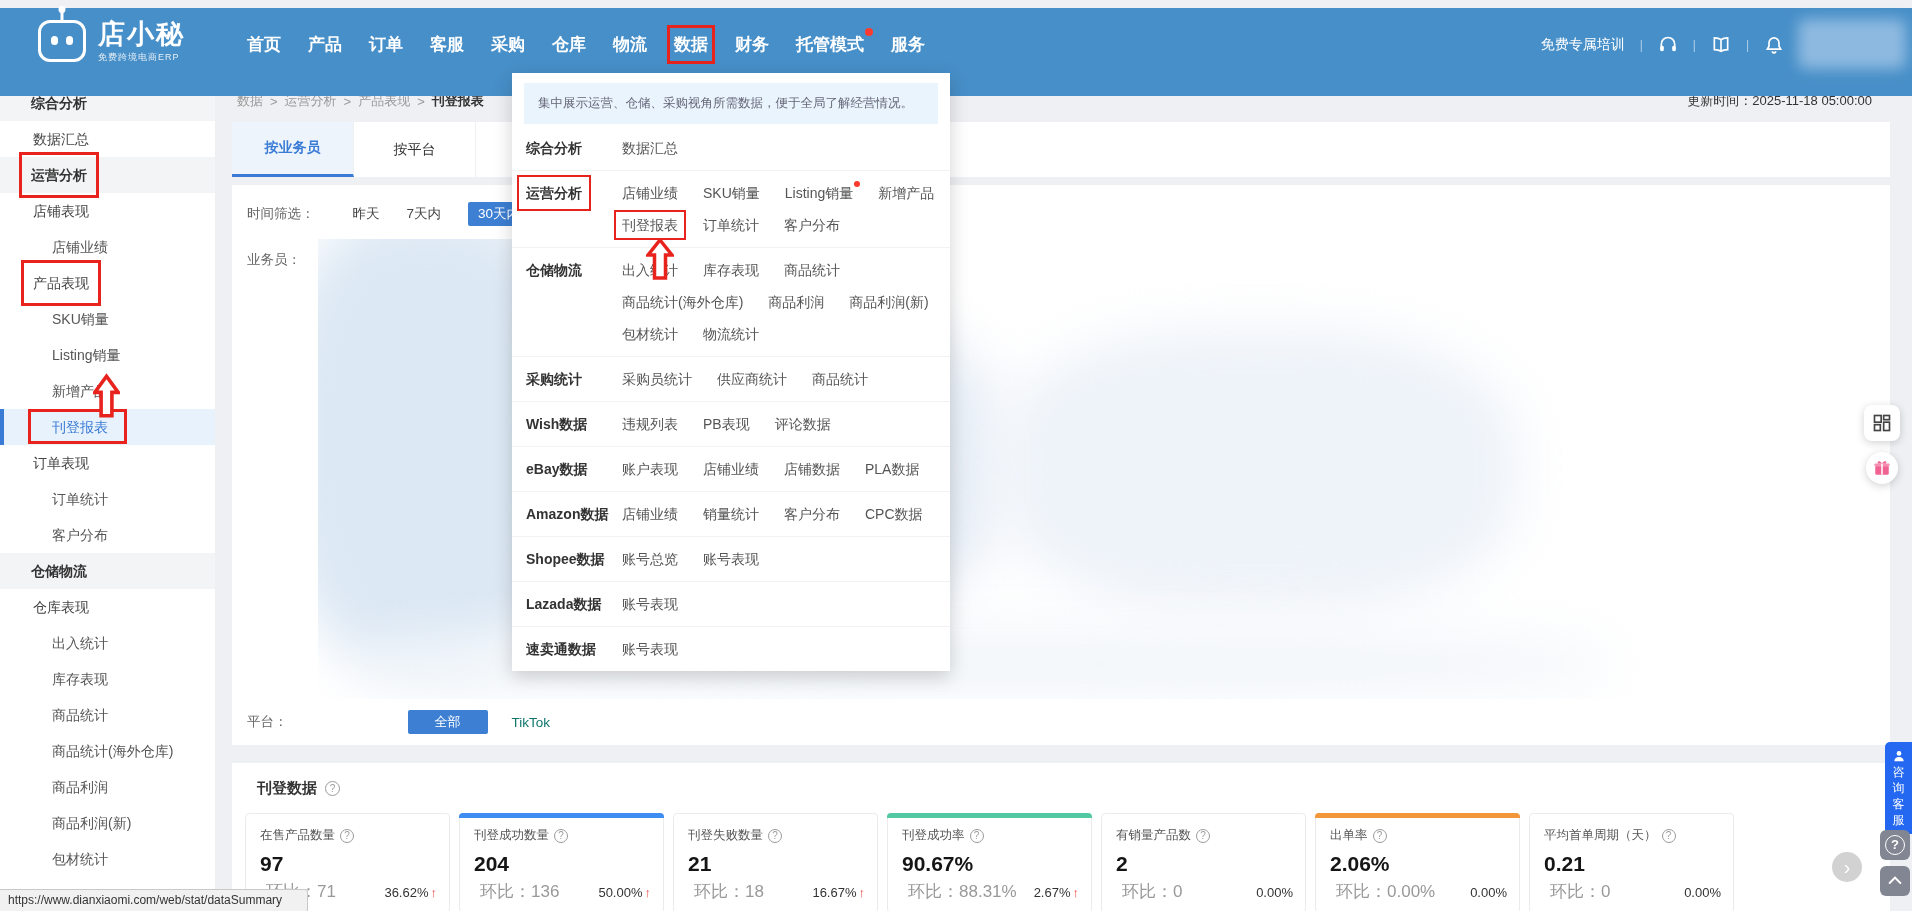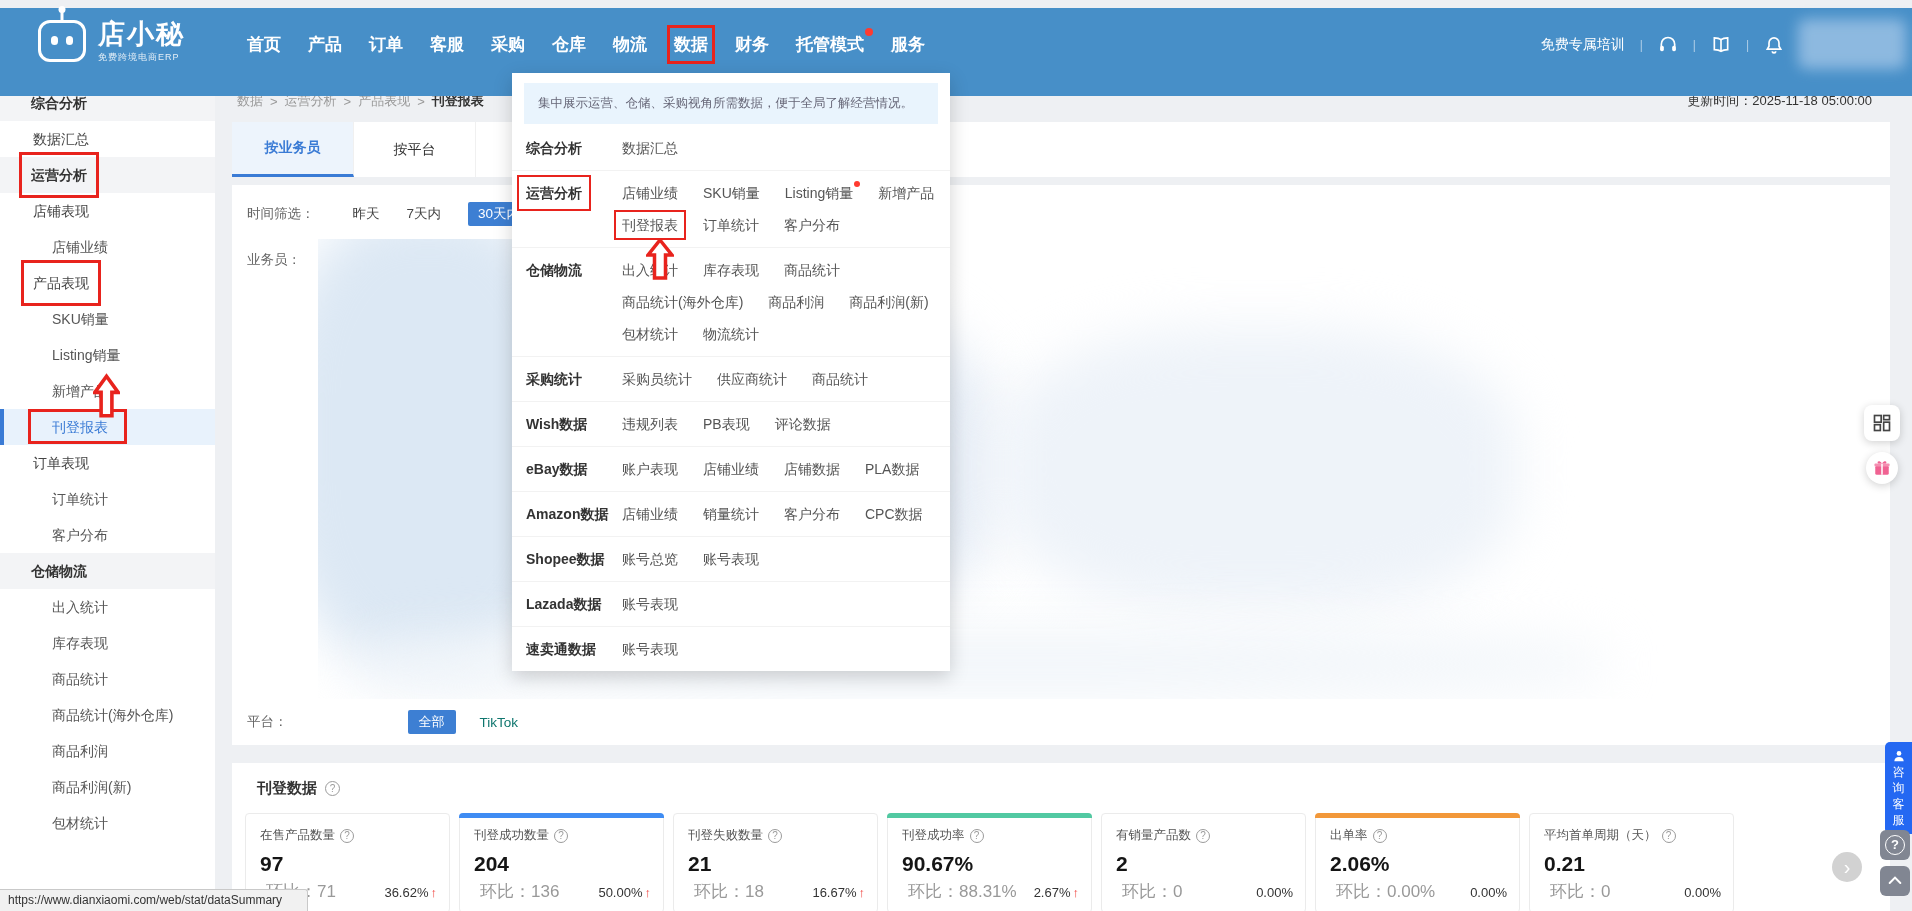--- a/index.html
+++ b/index.html
@@ -50,21 +50,21 @@
   .filtercard{position:absolute;left:232px;top:185px;right:22px;height:560px;background:#fff;}
   .time-row{position:absolute;left:15px;top:17px;display:flex;align-items:center;font-size:13.5px;color:#444;}
   .time-row .flabel{color:#666;margin-right:38px;font-family:Liberation Serif, serif;}
   .time-opt{margin-right:27px;cursor:pointer;}
   .time-opt.selected{background:#3d7fd3;color:#fff;padding:3px 10px;border-radius:2px;margin-right:0;}
   .salesman-label{position:absolute;left:15px;top:66px;font-size:13.5px;color:#666;}
   .chart{position:absolute;left:86px;top:54px;right:8px;bottom:46px;background:#fff;overflow:hidden;}
   .blob{position:absolute;filter:blur(26px);border-radius:40%;}
   .platform-row{position:absolute;left:15px;bottom:11px;display:flex;align-items:center;font-size:13.5px;}
   .platform-row .flabel{color:#666;margin-right:120px;}
-  .chip{background:#3d7fd3;color:#fff;padding:3px 11px;border-radius:2px;cursor:pointer;margin-right:24px;font-size:13px;}
+  .chip{background:#3d7fd3;color:#fff;padding:3px 27px;border-radius:2px;cursor:pointer;margin-right:24px;font-size:13px;}
   .plat-opt{color:#0f766e;cursor:pointer;}
   .statscard{position:absolute;left:232px;top:763px;right:22px;height:160px;background:#fff;}
   .stats-header{position:absolute;left:25px;top:16px;font-size:15px;font-weight:bold;color:#333;display:flex;align-items:center;gap:8px;}
   .qm{display:inline-block;width:15px;height:15px;line-height:13px;border:1px solid #9b9b9b;border-radius:50%;color:#9b9b9b;font-size:10px;text-align:center;font-weight:normal;cursor:pointer;}
   .cards{position:absolute;left:13px;top:50px;display:flex;gap:9px;}
   .card{width:205px;height:100px;border:1px solid #ebebeb;border-radius:4px;background:#fff;position:relative;padding:13px 14px;}
   .card.accent-blue::before,.card.accent-green::before,.card.accent-orange::before{content:'';position:absolute;left:-1px;right:-1px;top:-1px;height:5px;border-radius:4px 4px 0 0;}
   .card.accent-blue::before{background:#3f8cf3;}
   .card.accent-green::before{background:#52c9a2;}
   .card.accent-orange::before{background:#f2983a;}
@@ -169,20 +169,21 @@
       <div class="srow sub"><span class="inline-label">店铺业绩</span></div>
       <div class="srow item"><span class="inline-label red-frame">产品表现</span></div>
       <div class="srow sub"><span class="inline-label">SKU销量</span></div>
       <div class="srow sub"><span class="inline-label">Listing销量</span></div>
       <div class="srow sub"><span class="inline-label">新增产品</span></div>
       <div class="srow sub active"><span class="inline-label">刊登报表</span><span class="row-frame"></span></div>
       <div class="srow item"><span class="inline-label">订单表现</span></div>
       <div class="srow sub"><span class="inline-label">订单统计</span></div>
       <div class="srow sub"><span class="inline-label">客户分布</span></div>
       <div class="srow header"><span class="inline-label">仓储物流</span></div>
+      <div class="srow item"><span class="inline-label">仓库表现</span></div>
       <div class="srow sub"><span class="inline-label">出入统计</span></div>
       <div class="srow sub"><span class="inline-label">库存表现</span></div>
       <div class="srow sub"><span class="inline-label">商品统计</span></div>
       <div class="srow sub"><span class="inline-label">商品统计(海外仓库)</span></div>
       <div class="srow sub"><span class="inline-label">商品利润</span></div>
       <div class="srow sub"><span class="inline-label">商品利润(新)</span></div>
       <div class="srow sub"><span class="inline-label">包材统计</span></div>
     </div>
   <svg class="sidebar-arrow" viewBox="0 0 30 48">
     <path d="M15 2 L28 20 H21 V46 H9 V20 H2 Z" fill="#ffffff" stroke="#e8231d" stroke-width="4" stroke-linejoin="miter"></path>

